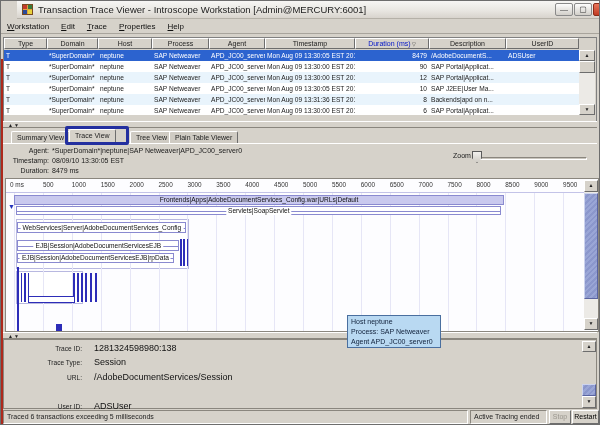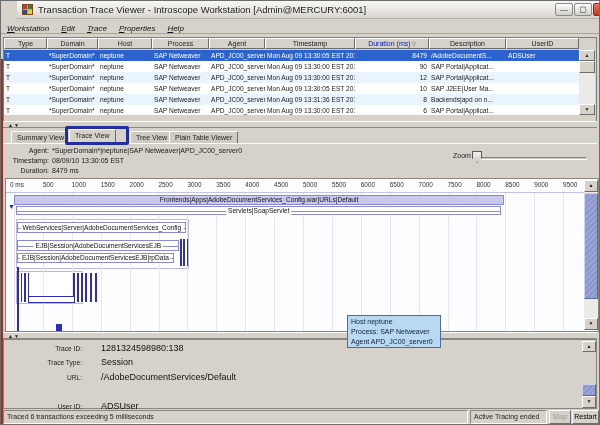--- a/index.html
+++ b/index.html
@@ -23,21 +23,21 @@
   .title-text { position:absolute; left:21px; top:3px; font-size:9.5px; color:#1c1c1c; white-space:nowrap; }
   .winbtn { position:absolute; top:2px; height:13px; font-size:8px; line-height:11px;
     text-align:center; border:1px solid #8a8a8a; border-radius:2px; color:#333;
     background:linear-gradient(180deg,#fdfdfd,#d2cfc9); }
   .btn-min { left:538px; width:18px; }
   .btn-max { left:557px; width:18px; }
   .btn-close { left:576px; width:20px; background:linear-gradient(180deg,#e8765c,#c13a22); color:#fff; border-color:#8a2a18; }
 
   
   .menubar { position:absolute; left:0; top:19px; width:598px; height:14px;
-    background:#d6d2ca; border-bottom:1px solid #a8a49c; display:flex; align-items:flex-end;font-style:italic; }
+    background:#d6d2ca; border-bottom:1px solid #a8a49c; display:flex; align-items:center; }
   .menu-item { font-size:8px; color:#111; padding:0 6px; white-space:nowrap; }
   .menu-item u { text-decoration:underline; }
 
   
   .red-edge { position:absolute; left:0; top:58px; width:2px; height:365px; background:#ad291c; z-index:60; }
 
   
   .ttable { position:absolute; left:2px; top:36px; width:594px; height:86px;
     background:#d6d2ca; border:1px solid #808080; }
   .thead { position:absolute; left:0; top:0; height:11px; display:flex; }
@@ -107,21 +107,21 @@
   
   .tooltip { position:absolute; left:346px; top:314px; width:94px; height:33px;
     background:#b9d9f2; border:1px solid #4a6f9f; z-index:70; padding:1px 3px; }
   .tooltip div { font-size:7px; color:#10203a; line-height:10px; white-space:nowrap; }
 
   
   .details { position:absolute; left:2px; top:338px; width:594px; height:70px;
     background:#d6d2ca; border:1px solid #8a867e; }
   .dline { position:absolute; left:0; display:flex; align-items:baseline; white-space:nowrap; }
   .dlabel { width:78px; text-align:right; font-size:6.6px; color:#222; }
-  .dvalue { margin-left:19px; font-size:9px; color:#111; }
+  .dvalue { margin-left:12px; font-size:9px; color:#111; }
 
   
   .statusbar { position:absolute; left:0px; top:409px; width:598px; height:14px; background:#d6d2ca; }
   .status-panel { position:absolute; top:0; height:14px; border:1px solid;
     border-color:#8a867e #fff #fff #8a867e; font-size:7px; color:#222;
     line-height:12px; padding:0 3px; overflow:hidden; white-space:nowrap; }
   .sbtn { position:absolute; top:0; height:14px; background:#d6d2ca; border:1px solid;
     border-color:#fff #6d6d6d #6d6d6d #fff; font-size:7px; text-align:center; line-height:12px; }
   .sbtn.disabled { color:#9a968e; }
 </style>
@@ -377,21 +377,21 @@
   <div class="dline" style="top: 3px;">
         <div class="dlabel">Trace ID:</div>
         <div class="dvalue">1281324598980:138</div>
       </div>
       <div class="dline" style="top: 17px;">
         <div class="dlabel">Trace Type:</div>
         <div class="dvalue">Session</div>
       </div>
       <div class="dline" style="top: 32px;">
         <div class="dlabel">URL:</div>
-        <div class="dvalue">/AdobeDocumentServices/Default</div>
+        <div class="dvalue">/AdobeDocumentServices/Session</div>
       </div>
       <div class="dline" style="top: 61px;">
         <div class="dlabel">User ID:</div>
         <div class="dvalue">ADSUser</div>
       </div>
     </div>
 
   <div class="statusbar">
     <div class="status-panel" style="left:2px; width:465px;">Traced 6 transactions exceeding 5 milliseconds</div>
     <div class="status-panel" style="left:469px; width:77px;">Active Tracing ended</div>

